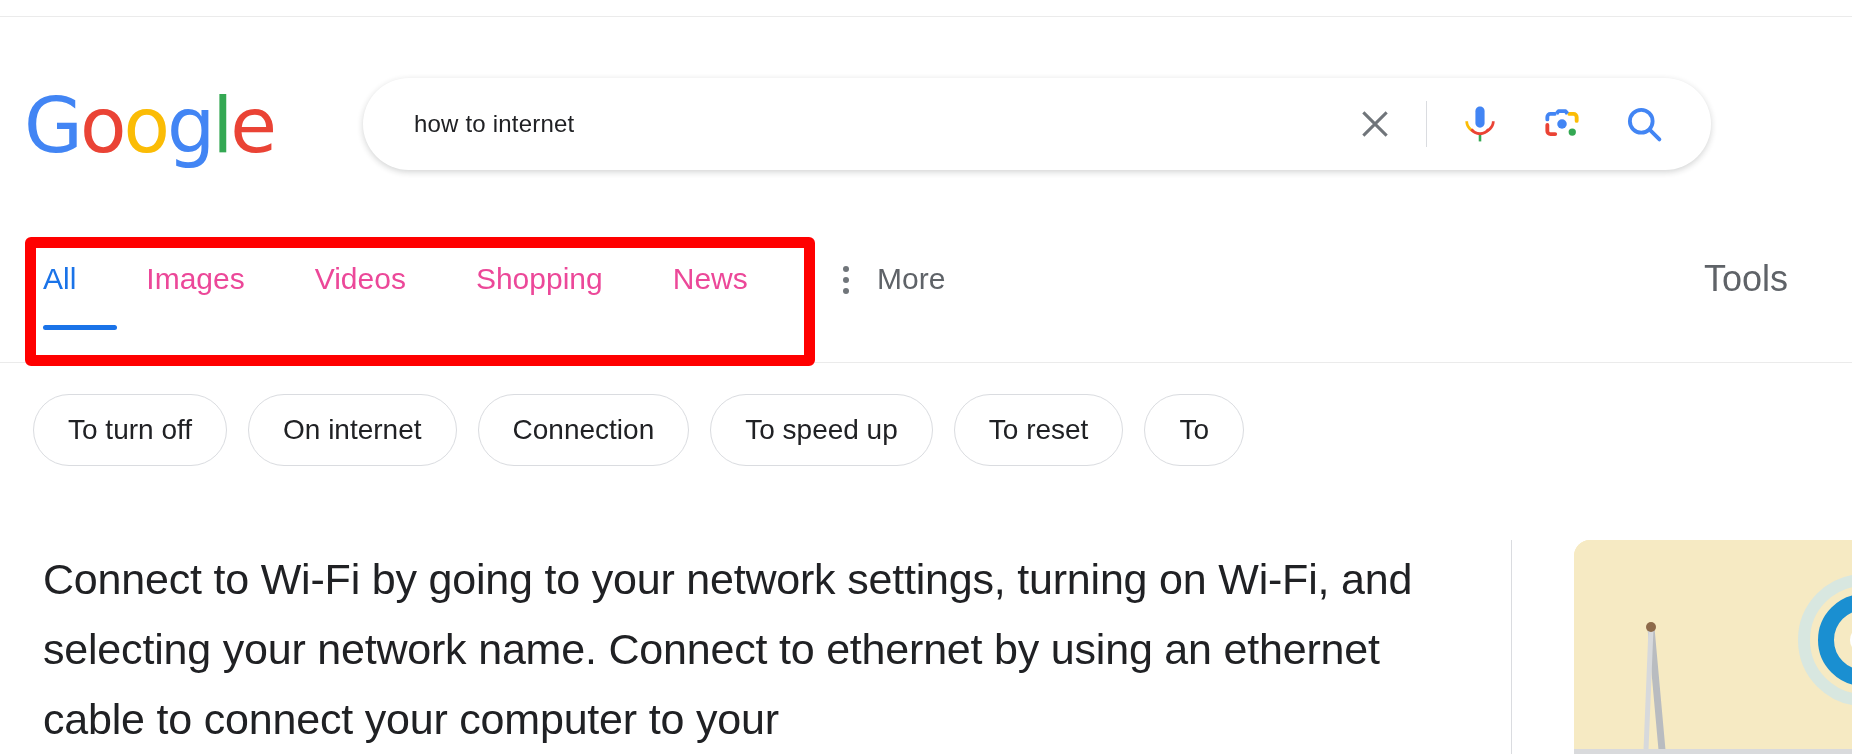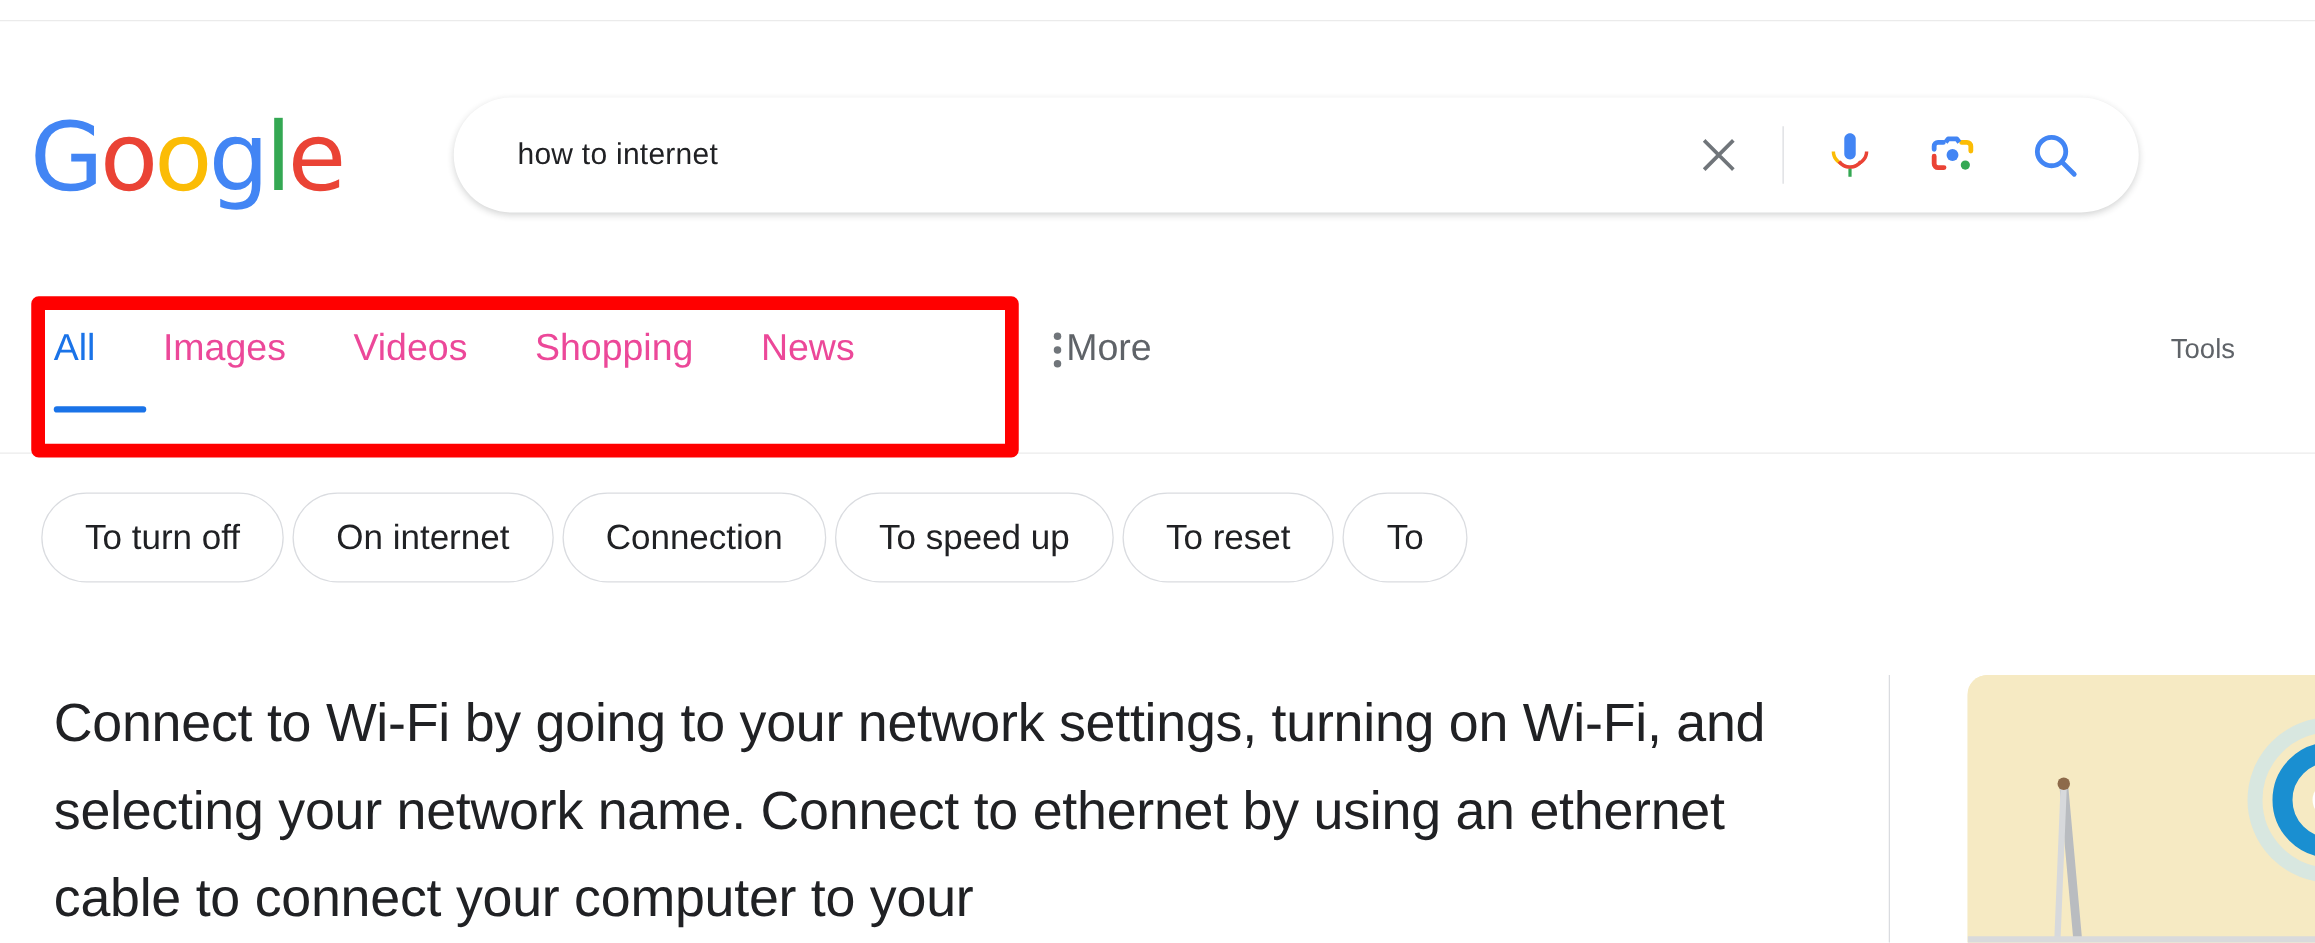--- a/index.html
+++ b/index.html
@@ -120,21 +120,21 @@
     left: 0; top: 146px;
     width: 1852px; height: 1px;
     background: #ebebeb;
   }
   .tabs {
     position: absolute;
     left: 43px;
     top: 48px;
     display: flex;
     align-items: flex-end;
-    gap: 0;
+    gap: 16px;
   }
   .tab {
     font-size: 30px;
     line-height: 30px;
     color: #ec4899;
     padding: 0 30px 0 0;
     margin-right: 24px;
     cursor: pointer;
     white-space: nowrap;
     position: relative;
@@ -150,21 +150,21 @@
     height: 5px;
     background: #1a73e8;
     border-radius: 3px;
   }
   .more-btn {
     position: absolute;
     left: 843px;
     top: 48px;
     display: flex;
     align-items: center;
-    gap: 4px;
+    gap: 28px;
     cursor: pointer;
     justify-content: center;
   }
   .dots-v {
     display: flex;
     flex-direction: column;
     gap: 5px;
     padding-top: 2px;
   }
   .dots-v i {
@@ -175,21 +175,21 @@
   }
   .more-label {
     font-size: 30px;
     line-height: 30px;
     color: #5f6368;
   }
   .tools-btn {
     position: absolute;
     right: 64px;
     top: 48px;
-    font-size: 22px;
+    font-size: 36px;
     line-height: 30px;
     color: #5f6368;
     cursor: pointer;
   }
 
   
   .annot-box {
     position: absolute;
     left: 25px;
     top: 221px;
@@ -203,21 +203,21 @@
 
   
   .chips-row {
     position: absolute;
     top: 364px;
     left: 0;
     width: 1852px;
     height: 100px;
     display: flex;
     align-items: center;
-    gap: 7px;
+    gap: 21px;
     padding-left: 33px;
     overflow: hidden;
   }
   .chip {
     flex: 0 0 auto;
     height: 72px;
     border: 1px solid #dadce0;
     border-radius: 36px;
     display: flex;
     align-items: center;

